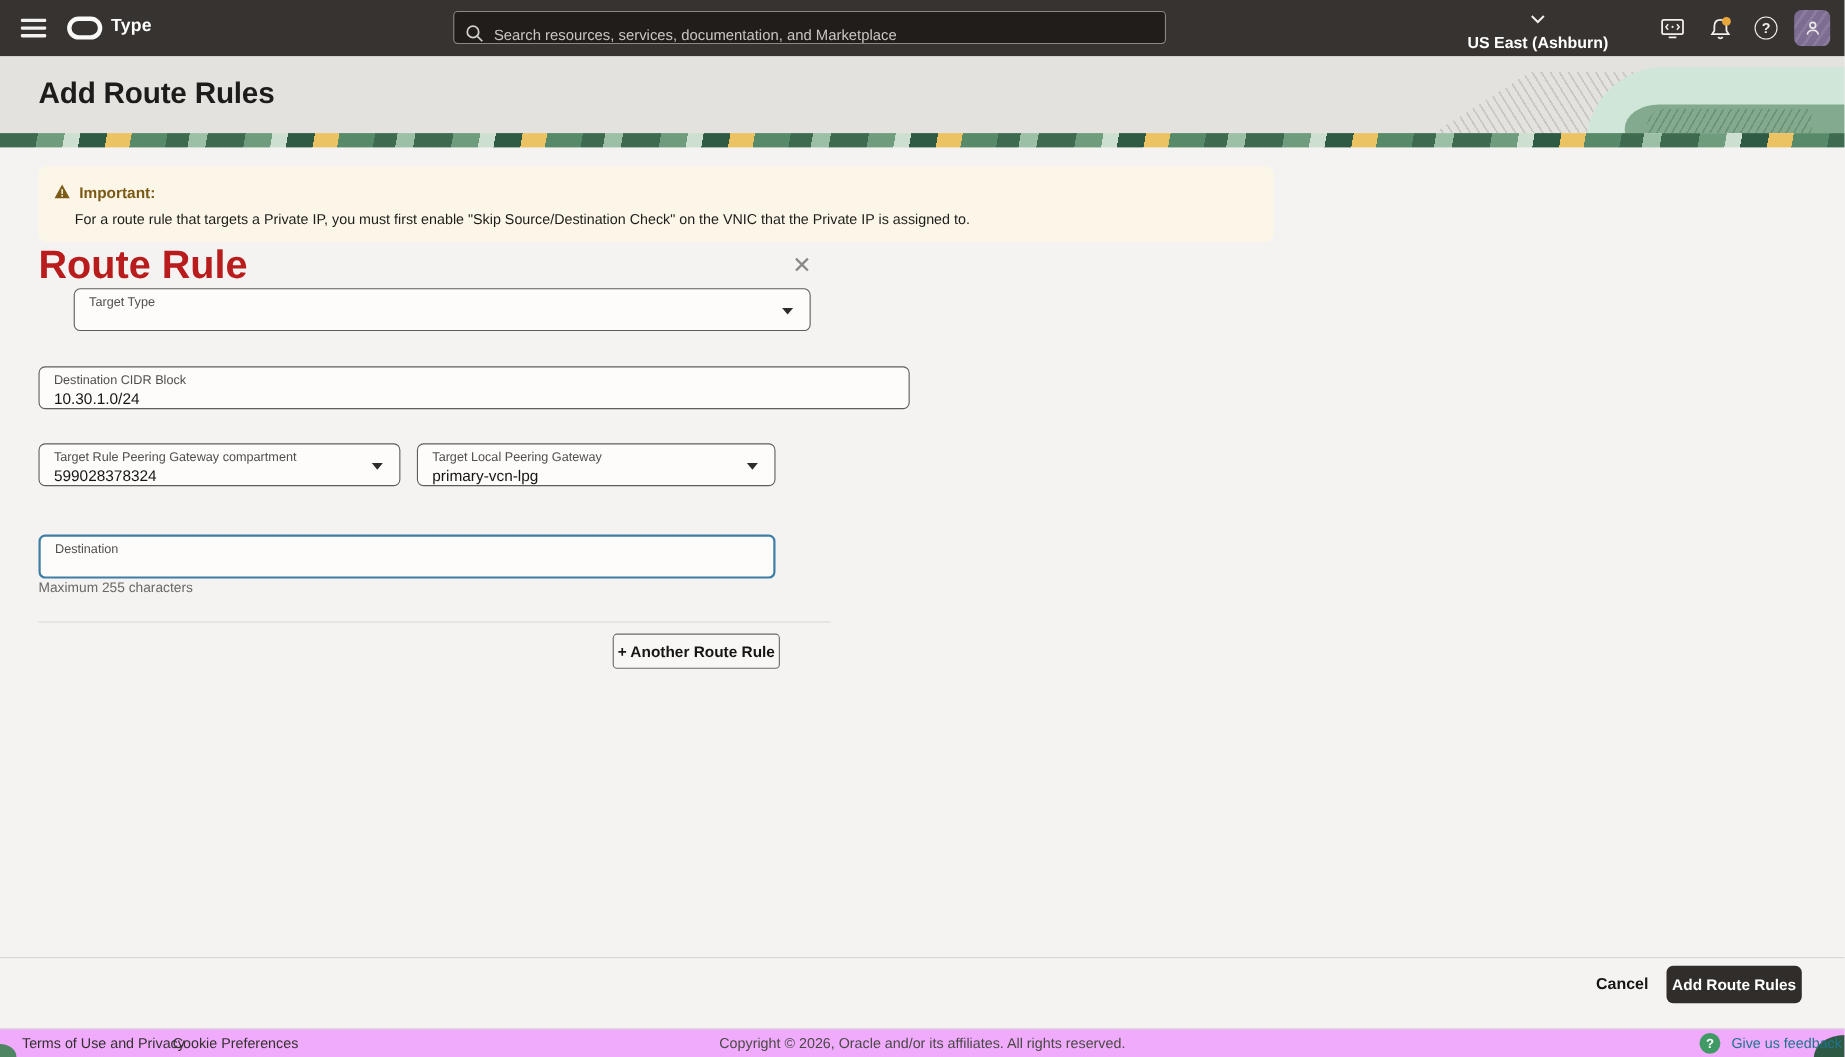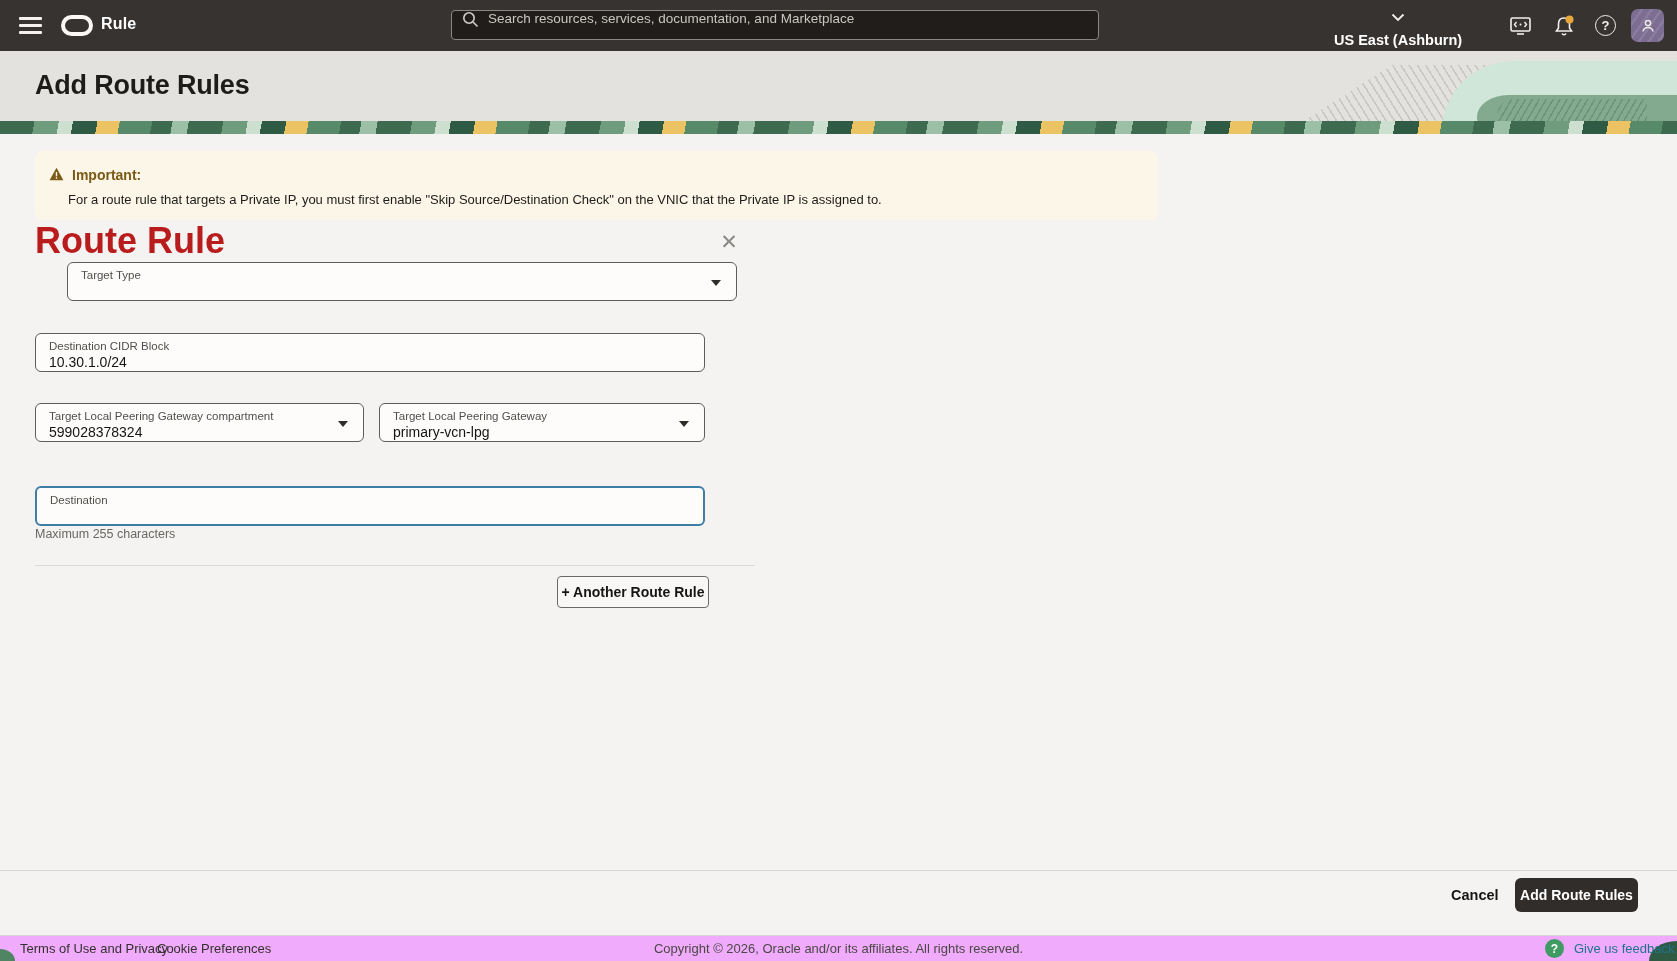--- a/index.html
+++ b/index.html
@@ -5,21 +5,21 @@
   * { margin:0; padding:0; box-sizing:border-box; }
   html,body { width:1677px; height:961px; overflow:hidden; }
   body { font-family:"Liberation Sans", sans-serif; background:#f4f3f1; position:relative; }
 
   
   .topbar { position:absolute; top:0; left:0; width:1677px; height:51px; background:#373330; z-index:30; }
   .hamburger { position:absolute; left:19px; top:17px; width:23px; height:17px; cursor:pointer; }
   .hamburger span { display:block; height:2.6px; background:#f4f2f0; border-radius:1px; margin-bottom:4.4px; }
   .oracle-logo { position:absolute; left:61px; top:15px; width:32px; height:21px; border:4.5px solid #fbf9f7; border-radius:11px; }
   .brand { position:absolute; left:101px; top:15px; color:#ffffff; font-size:16px; font-weight:700; letter-spacing:.2px; }
-  .searchbox { position:absolute; left:412px; top:10px; width:648px; height:30px; background:#201d1a; border:1px solid #8b8884; border-radius:4px; display:flex; align-items:flex-start; padding:0 10px;margin-left:39px; }
+  .searchbox { position:absolute; left:412px; top:10px; width:648px; height:30px; background:#201d1a; border:1px solid #8b8884; border-radius:4px; display:flex; align-items:flex-end; padding:0 10px; }
   .searchbox svg { flex:0 0 auto; margin-right:9px; }
   .searchbox input { flex:1; background:transparent; border:none; outline:none; color:#eceae7; font-size:13.5px; font-family:"Liberation Sans",sans-serif; }
   .searchbox input::placeholder { color:#c9c6c2; opacity:1; }
   .region { position:absolute; left:1334px; top:13px; display:flex; align-items:center; gap:10px; color:#ffffff; cursor:pointer;flex-direction:column; }
   .region .region-label { font-size:14.5px; font-weight:700; }
   .tb-icon { position:absolute; top:13px; width:25px; height:25px; display:flex; align-items:center; justify-content:center; cursor:pointer; }
   .help-glyph { width:21px; height:21px; border:1.8px solid #f2f0ee; border-radius:50%; color:#f2f0ee; font-size:13px; font-weight:700; display:flex; align-items:center; justify-content:center; }
   .avatar { position:absolute; left:1631px; top:9px; width:33px; height:33px; border-radius:7px; background:#7d6d92; background-image:repeating-linear-gradient(125deg, rgba(255,255,255,.10) 0 2.5px, transparent 2.5px 8px); display:flex; align-items:center; justify-content:center; cursor:pointer; }
 
   
@@ -48,21 +48,21 @@
   
   .section-title { position:absolute; left:35px; top:220px; font-size:36px; font-weight:700; color:#b91c1c; }
   .close-btn { position:absolute; left:716px; top:229px; width:26px; height:26px; color:#8b8985; font-size:21px; line-height:26px; text-align:center; cursor:pointer; }
 
   .field { position:absolute; background:#fdfcfb; border:1px solid #5f5d59; border-radius:6px; padding:5px 14px 0 13px; cursor:pointer; }
   .field-label { font-size:11.5px; color:#524f4b; line-height:14px; white-space:nowrap; }
   .field-value { font-size:14px; color:#161513; line-height:17px; margin-top:1px; white-space:nowrap; }
   .caret { position:absolute; right:15px; top:17px; width:0; height:0;
     border-left:5px solid transparent; border-right:5px solid transparent; border-top:6px solid #2e2c29; }
   .f-target-type { left:35px; top:262px; width:670px; height:39px;margin-left:32px; }
-  .f-cidr { left:35px; top:333px; width:670px; height:39px; }
+  .f-cidr { left:35px; top:333px; width:792px; height:39px; }
   .f-compartment { left:35px; top:403px; width:329px; height:39px; }
   .f-lpg { left:379px; top:403px; width:326px; height:39px; }
   .f-description { left:35px; top:486px; width:670px; height:40px; border:2px solid #3e7da5; cursor:text; }
   .text-cursor { display:inline-block; width:1.5px; height:14px; background:#161513; vertical-align:-2px; margin-left:1px; }
   .hint { position:absolute; left:35px; top:527px; font-size:12.5px; color:#6a6864; }
   .divider-form { position:absolute; left:35px; top:565px; width:720px; height:1px; background:#dcdad6; }
   .another-btn { position:absolute; left:557px; top:576px; width:152px; height:32px; background:#f8f7f5; border:1px solid #6b6965; border-radius:4px; font-size:14px; font-weight:700; color:#161513; display:flex; align-items:center; justify-content:center; cursor:pointer; }
 
   
   .action-divider { position:absolute; left:0; top:870px; width:1677px; height:1px; background:#d8d6d2; }
@@ -83,21 +83,21 @@
 </head>
 <body>
 
 <header class="topbar">
   <div class="hamburger">
       <span></span>
       <span></span>
       <span></span>
     </div>
   <div class="oracle-logo"></div>
-  <div class="brand">Rule</div>
+  <div class="brand">Type</div>
 
   <div class="searchbox">
     <svg width="17" height="17" viewBox="0 0 17 17">
       <circle cx="7" cy="7" r="5.2" fill="none" stroke="#d2d0cc" stroke-width="1.6"></circle>
       <line x1="11" y1="11" x2="15.5" y2="15.5" stroke="#d2d0cc" stroke-width="1.6"></line>
     </svg>
     <input placeholder="Search resources, services, documentation, and Marketplace" style="">
   </div>
 
   <div class="region">
@@ -165,21 +165,21 @@
   <div class="field-label">Target Type</div>
   <span class="caret"></span>
 </div>
 
 <div class="field f-cidr">
   <div class="field-label">Destination CIDR Block</div>
   <div class="field-value">10.30.1.0/24</div>
 </div>
 
 <div class="field f-compartment">
-  <div class="field-label">Target Local Peering Gateway compartment</div>
+  <div class="field-label">Target Rule Peering Gateway compartment</div>
   <div class="field-value">599028378324</div>
   <span class="caret"></span>
 </div>
 
 <div class="field f-lpg">
   <div class="field-label">Target Local Peering Gateway</div>
   <div class="field-value">primary-vcn-lpg</div>
   <span class="caret"></span>
 </div>
 

